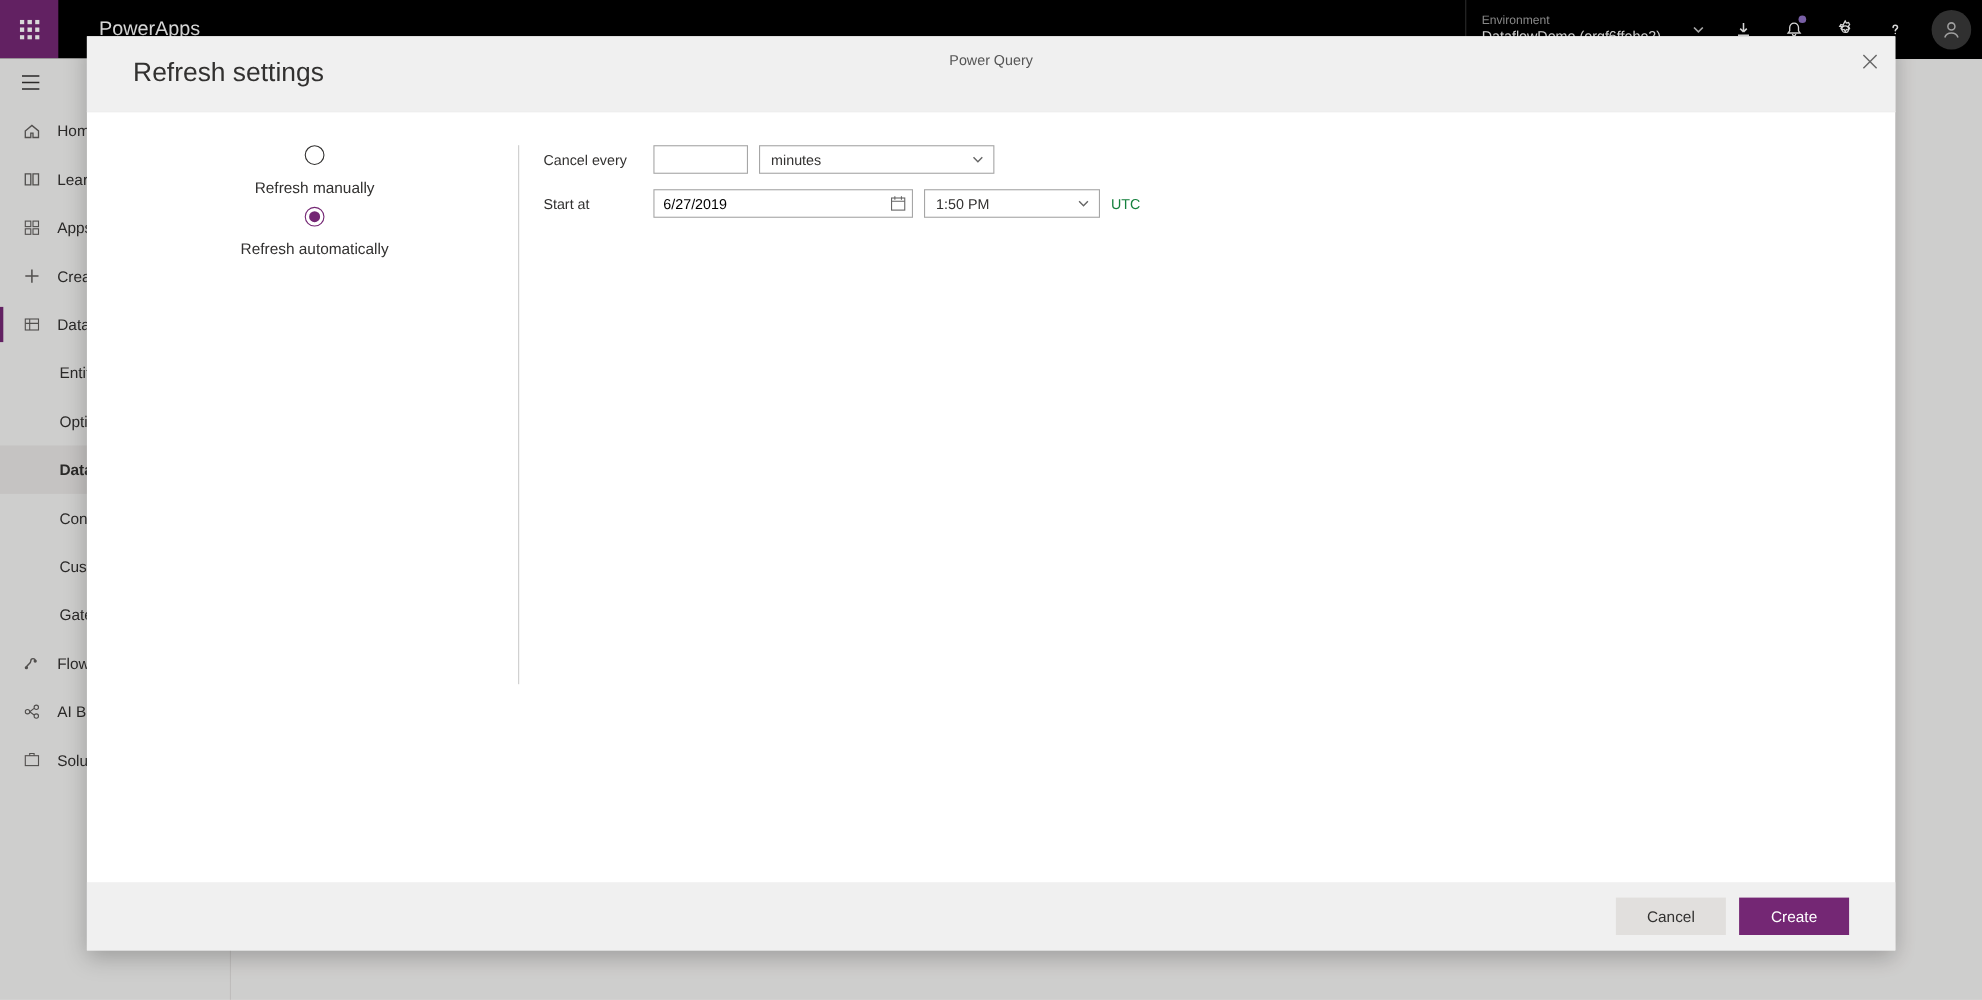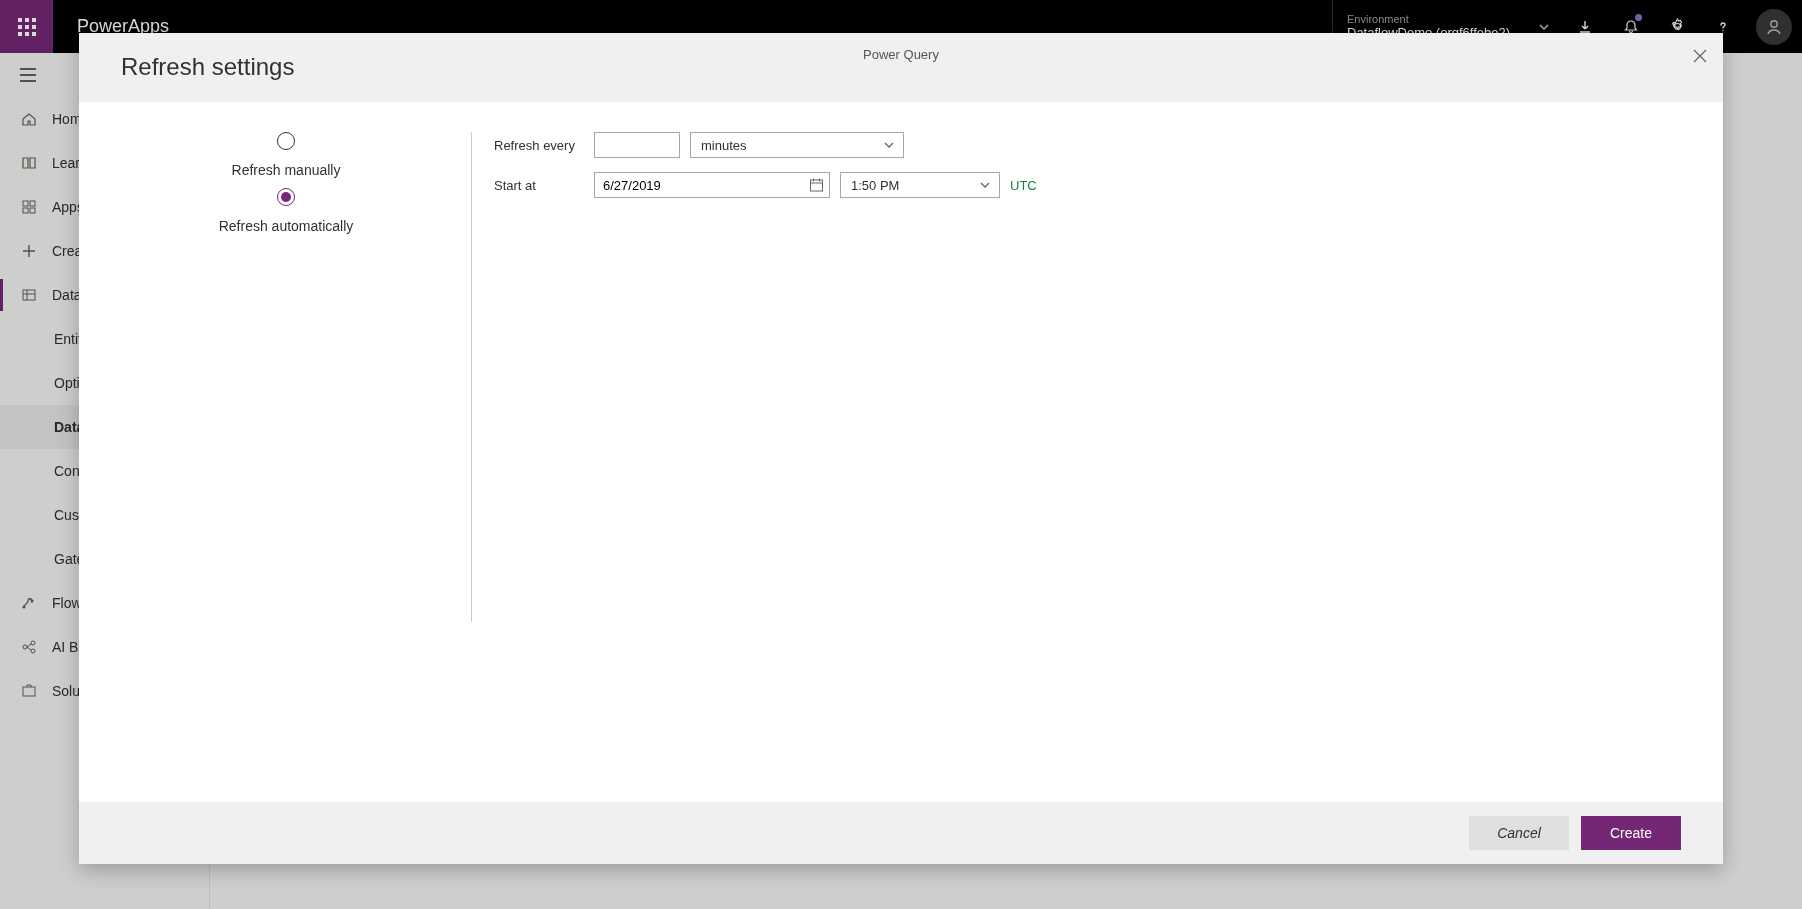--- a/index.html
+++ b/index.html
@@ -1,21 +1,21 @@
 <!DOCTYPE html>
 <html><head>
 <meta charset="utf-8">
 <style>
   * { box-sizing: border-box; margin: 0; padding: 0; }
   html, body { width: 100%; height: 100%; font-family: "Segoe UI", Arial, sans-serif; background: #f3f2f1; overflow: hidden; }
 
   
   .appbar { position: fixed; top:0; left:0; right:0; height:53px; background:#000; color:#fff; display:flex; align-items:center; z-index:1; }
   .waffle { width:53px; height:53px; background:#742774; display:flex; align-items:center; justify-content:center; }
-  .brand { font-size:18px; font-weight:400; color:#fff; padding-left:24px; }
+  .brand { font-size:18px; font-weight:400; color:#fff; padding-left:37px; }
   .appbar-right { margin-left:auto; display:flex; align-items:center; height:100%; }
   .env-box { border-left:1px solid #333; height:100%; display:flex; flex-direction:column; justify-content:center; padding:0 40px 0 14px; position:relative; min-width:230px; }
   .env-label { font-size:11px; color:#a0a0a0; }
   .env-name { font-size:13px; color:#fff; white-space:nowrap; overflow:hidden; }
   .env-chevron { position:absolute; right:12px; top:50%; transform:translateY(-50%); color:#ccc; }
   .appbar-icon { width:46px; height:53px; display:flex; align-items:center; justify-content:center; color:#fff; position:relative; }
   .avatar { width:36px; height:36px; border-radius:50%; background:#393939; display:flex; align-items:center; justify-content:center; margin:0 10px; }
   .notif-dot { position:absolute; top:14px; right:12px; width:7px; height:7px; background:#8e70c2; border-radius:50%; }
 
   
@@ -57,21 +57,21 @@
   .sel.wide { min-width:214px; }
   .sel.time { min-width:160px; }
   .chev { position:absolute; right:8px; top:50%; transform:translateY(-50%); pointer-events:none; color:#666; }
   .date-wrap { position:relative; display:flex; align-items:center; }
   .date-input { width:236px; padding-right:16px; }
   .cal-icon { position:absolute; right:6px; top:50%; transform:translateY(-50%); color:#666; }
   .tz { font-size:13px; color:#15803d; }
 
   .modal-footer { background:#f0f0f0; padding:14px 42px; display:flex; justify-content:flex-end; gap:12px; }
   .btn { min-width:100px; height:34px; display:flex; align-items:center; justify-content:center; font-size:14px; cursor:pointer; border:none; }
-  .btn-secondary { background:#e1dfdd; color:#323130;font-style:italic; }
+  .btn-secondary { background:#e1dfdd; color:#323130; }
   .btn-primary { background:#742774; color:#fff; }
 
   svg { display:block; }
 </style>
 </head>
 <body>
 
 <div class="appbar">
   <div class="waffle">
     <svg width="18" height="18" viewBox="0 0 18 18">
@@ -253,21 +253,21 @@
             <span class="radio-inner"></span>
           </span>
         <span>Refresh automatically</span>
       </div>
     </div>
 
     <div class="divider"></div>
 
     <div class="right-pane">
       <div class="form-row">
-        <span class="form-label">Refresh every</span>
+        <span class="form-label">Cancel every</span>
         <input class="txt num-input" value="" style="">
         <div class="sel wide">
           <span>minutes</span>
           <span class="chev">
               <svg width="12" height="12" viewBox="0 0 12 12">
                 <path d="M2 4l4 4 4-4" stroke="#666" stroke-width="1.3" fill="none"></path>
               </svg>
             </span>
         </div>
       </div>

